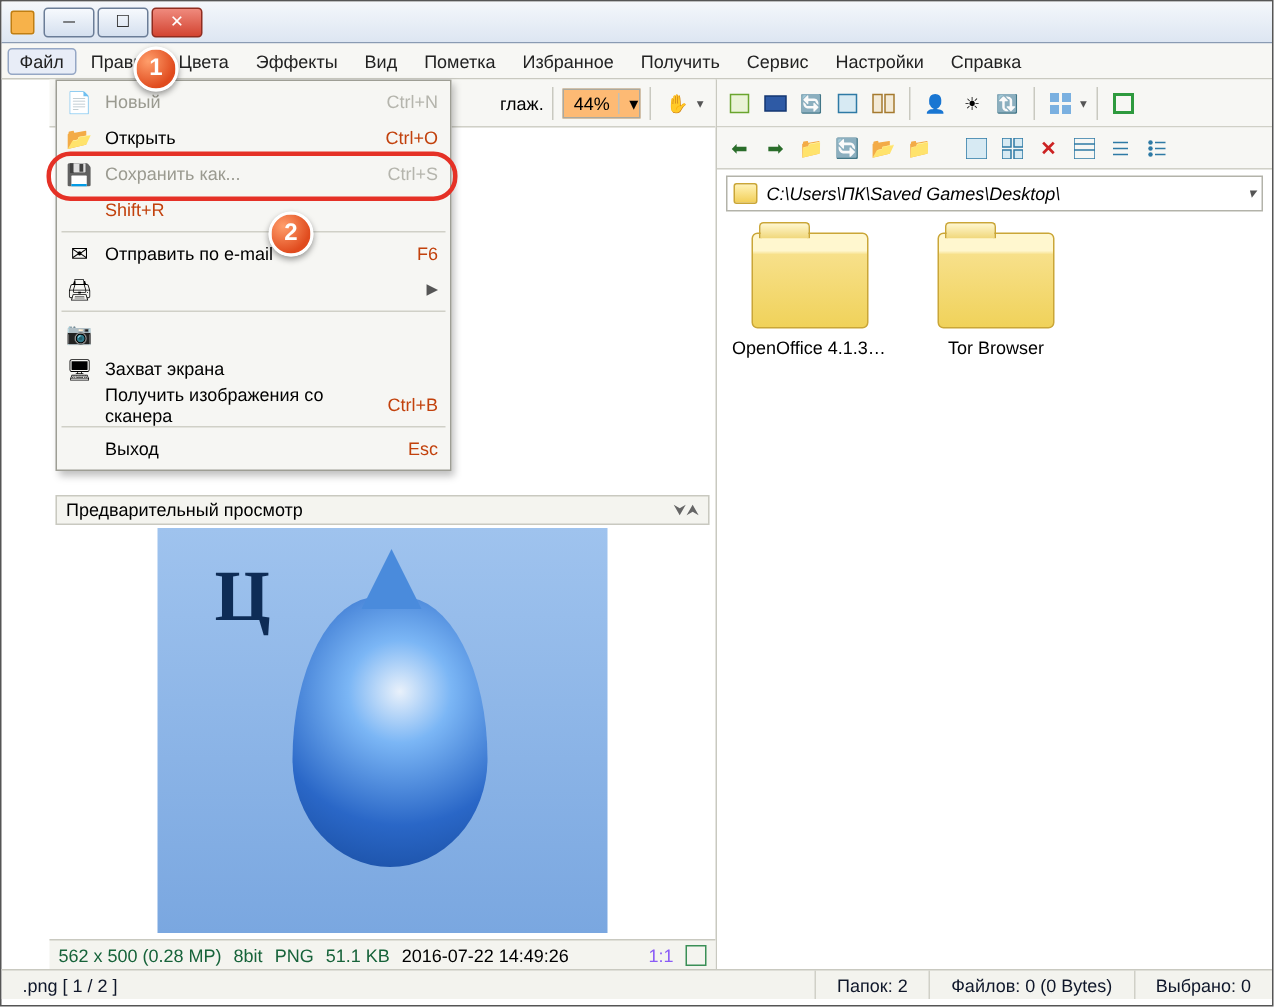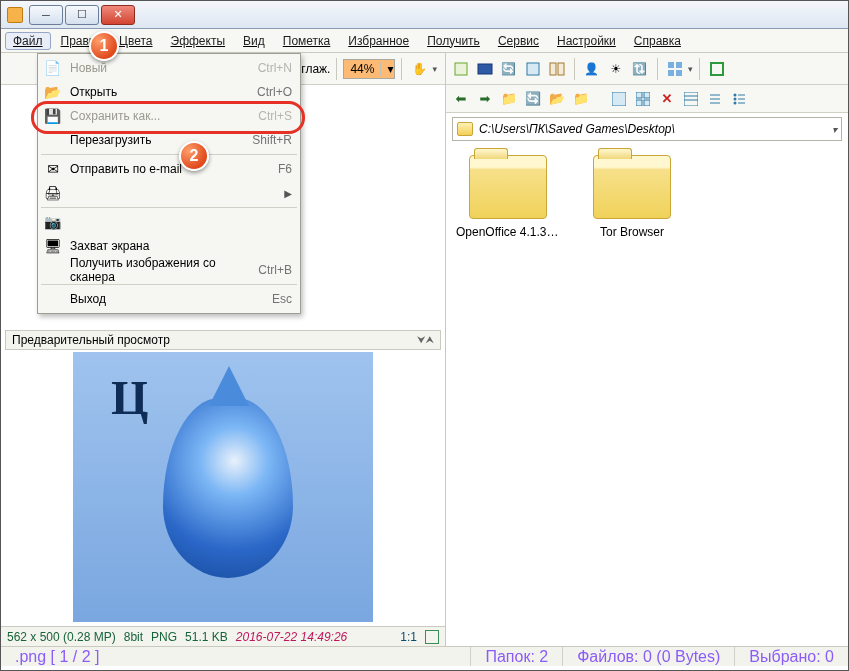--- a/index.html
+++ b/index.html
@@ -6,75 +6,75 @@
   body { font-family: "Segoe UI", Tahoma, sans-serif; font-size: 12px; background: #fff; }
   .app { width: 849px; height: 671px; position: relative; background: #fff; border: 1px solid #555; overflow: hidden; }
   
   .titlebar { height: 28px; background: linear-gradient(#f4f7fb,#dde6f2); display: flex; align-items: center; border-bottom: 1px solid #8a9bb3; }
   .titlebar .app-icon { width:16px; height:16px; margin:0 6px; background:#f7b24a; border:1px solid #c07e12; border-radius:2px; }
   .titlebar .title-text { flex:1; color:#1a1a1a; font-size:13px; padding-left:2px; }
   .win-btns { display:flex; gap:2px; padding-right:4px; }
   .win-btn { width:34px; height:20px; border:1px solid #6b7d97; border-radius:3px; display:flex; align-items:center; justify-content:center; background:linear-gradient(#f6f9fd,#d5e0ef); font-size:11px; color:#333; }
   .win-btn.close { background:linear-gradient(#ef8a7d,#d34431); color:#fff; border-color:#8f2c1f; }
   
-  .menubar { height:24px; background:#f7f7f4; border-bottom:1px solid #c9c9c0; display:flex; align-items:center; padding:0 4px; gap:2px;text-decoration:underline; }
+  .menubar { height:24px; background:#f7f7f4; border-bottom:1px solid #c9c9c0; display:flex; align-items:center; padding:0 4px; gap:2px; }
   .menu-item { padding:2px 8px; border-radius:3px; color:#222; cursor:default; }
   .menu-item.open { background:#e8edf7; border:1px solid #95a7c5; padding:1px 7px; }
   
   .toolbar { height:32px; background:#f7f7f4; border-bottom:1px solid #d0d0c7; display:flex; align-items:center; padding:0 4px; gap:2px; }
   .tb-ico { width:22px; height:22px; border:1px solid transparent; border-radius:2px; display:flex; align-items:center; justify-content:center; }
   .zoom-box { display:flex; align-items:center; border:1px solid #a9a9a0; background:#fdba74; height:20px; }
   .zoom-box span { padding:0 6px; }
   .zoom-box .dd { width:14px; text-align:center; border-left:1px solid #c0c0b8;}
   .sep { width:1px; height:22px; background:#c9c9c0; margin:0 4px; }
   
-  .content { display:flex; height:calc(100% - 28px - 24px - 24px); }
+  .content { display:flex; height:calc(100% - 28px - 24px - 24px);margin-left:32px; }
   .left-pane { width:445px; position:relative; border-right:1px solid #c9c9c0; display:flex; flex-direction:column; }
   .right-pane { flex:1; display:flex; flex-direction:column; }
   
   .dropdown { position:absolute; top:52px; left:36px; width:264px; background:#f6f6f3; border:1px solid #9e9e95; box-shadow:2px 3px 5px rgba(0,0,0,.25); z-index:30; padding:2px; }
   .dd-row { display:flex; align-items:center; height:24px; padding:0 6px 0 4px; gap:8px; position:relative; }
   .dd-row .dd-ico { width:18px; height:18px; display:flex; align-items:center; justify-content:center; font-size:14px; }
   .dd-row .dd-label { flex:1; }
-  .dd-row .dd-shortcut { color:#737373; }
+  .dd-row .dd-shortcut { color:#c2410c; }
   .dd-row.disabled { color:#9a9a90; }
   .dd-row.disabled .dd-shortcut { color:#b5b5ad; }
   .dd-row .sub { position:absolute; right:6px; font-size:10px; color:#555; }
   .dd-divider { height:1px; background:#d0d0c7; margin:2px 1px; }
   .dd-highlight { position:absolute; left:30px; z-index:31; pointer-events:none; border:3px solid #e53126; border-radius:16px; }
   .dd-highlight.r1 { top:100px; width:274px; height:33px; }
   
   .anno { position:absolute; z-index:60; width:30px; height:30px; border-radius:50%; background:radial-gradient(circle at 30% 30%,#ff9e6b,#e04b1e 70%); border:2px solid #fff; box-shadow:0 2px 4px rgba(0,0,0,.4); color:#fff; font-weight:bold; font-size:16px; display:flex; align-items:center; justify-content:center; }
   .anno.a1 { top:30px; left:88px; }
   .anno.a2 { top:140px; left:178px; }
   
   .preview-head { height:20px; border:1px solid #c9c9c0; background:#f4f4ef; display:flex; align-items:center; padding:0 6px; margin:0 4px 2px 4px; }
   .preview-head .chev { margin-left:auto; font-size:10px; color:#666; }
   .preview-area { flex:1; margin:0 4px 4px 4px; background:#fff; position:relative; display:flex; align-items:center; justify-content:center; }
   .preview-canvas { width:300px; height:270px; background:linear-gradient(#9fc3ee,#7aa7e0); position:relative; overflow:hidden; }
   .drop { width:130px; height:180px; position:absolute; left:90px; top:46px; background:radial-gradient(circle at 55% 35%, #ffffffcc 0%, #7bb6f5 25%, #2a67c7 65%, #174a9c 100%); border-radius:52% 52% 60% 60% / 72% 72% 48% 48%; transform:rotate(0deg); }
   .drop::before { content:""; position:absolute; top:-32px; left:46px; width:0; height:0; border-left:20px solid transparent; border-right:20px solid transparent; border-bottom:40px solid #4a8bdc; }
   .prev-info-bar { height:20px; background:#f4f4ef; border-top:1px solid #c9c9c0; display:flex; align-items:center; padding:0 6px; gap:8px; color:#17633a; font-size:12px; }
-  .prev-info-bar .ts { color:#be185d;font-style:italic; }
-  .prev-info-bar .scale { margin-left:auto; color:#0c4a6e; }
+  .prev-info-bar .ts { color:#000000; }
+  .prev-info-bar .scale { margin-left:auto; color:#8b5cf6; }
   .mini-ico { width:14px; height:14px; border:1px solid #3a8f57; }
   
   .brow-toolbar { height:28px; background:#f7f7f4; border-bottom:1px solid #d0d0c7; display:flex; align-items:center; padding:0 6px; gap:6px; }
   .nav-ico { width:18px; height:18px; display:flex; align-items:center; justify-content:center; font-size:13px; color:#2a6d2a; }
   .nav-ico.red { color:#c22; font-weight:bold; }
   .path-bar { height:24px; background:#fff; border:1px solid #b3b3aa; margin:4px 6px; display:flex; align-items:center; padding:0 4px; gap:6px;font-style:italic; }
   .path-bar .folder-ico { width:16px; height:14px; background:linear-gradient(#fff2b5,#f2cf58); border:1px solid #caa637; border-radius:2px; }
   .path-bar .dd2 { margin-left:auto; font-size:10px; color:#555; }
   .file-area { flex:1; background:#fff; padding:10px; display:flex; gap:20px; align-items:flex-start; }
   .file-item { width:104px; display:flex; flex-direction:column; align-items:center; gap:6px; }
   .folder-big { width:78px; height:64px; background:linear-gradient(#fff7cf 0%,#fff7cf 18%,#f7e08a 22%,#f0d25a 100%); border:1px solid #caa637; border-radius:4px; position:relative; }
   .folder-big::before { content:""; position:absolute; top:-8px; left:4px; width:32px; height:10px; background:linear-gradient(#fff7cf,#f0d77a); border:1px solid #caa637; border-bottom:none; border-radius:3px 3px 0 0; }
   .file-item span { font-size:12px; text-align:center; max-width:100%; overflow:hidden; white-space:nowrap; text-overflow:ellipsis; }
   
-  .statusbar { height:20px; background:#f3f3ee; border-top:1px solid #c9c9c0; display:flex; align-items:center; font-size:16px; color:#8b5cf6; }
+  .statusbar { height:20px; background:#f3f3ee; border-top:1px solid #c9c9c0; display:flex; align-items:center; font-size:12px; color:#0f172a; }
   .status-cell { padding:0 14px; border-right:1px solid #d0d0c7; height:100%; display:flex; align-items:center; }
   .status-cell:last-child { border-right:none; }
   .left-spacer { flex:1; }
   
   svg { display:block; }
 </style>
 </head>
 <body>
 
 <div class="app">
@@ -113,21 +113,20 @@
       <span class="dd-label">Открыть</span>
       <span class="dd-shortcut">Ctrl+O</span>
     </div>
     <div class="dd-row disabled">
       <span class="dd-ico">💾</span>
       <span class="dd-label">Сохранить как...</span>
       <span class="dd-shortcut">Ctrl+S</span>
     </div>
     <div class="dd-row">
       <span class="dd-ico"></span>
-      <span class="dd-label">Перезагрузить</span>
       <span class="dd-shortcut">Shift+R</span>
     </div>
     <div class="dd-divider"></div>
     <div class="dd-row">
       <span class="dd-ico">✉</span>
       <span class="dd-label">Отправить по e-mail</span>
       <span class="dd-shortcut">F6</span>
     </div>
     <div class="dd-row">
       <span class="dd-ico">🖨</span>

